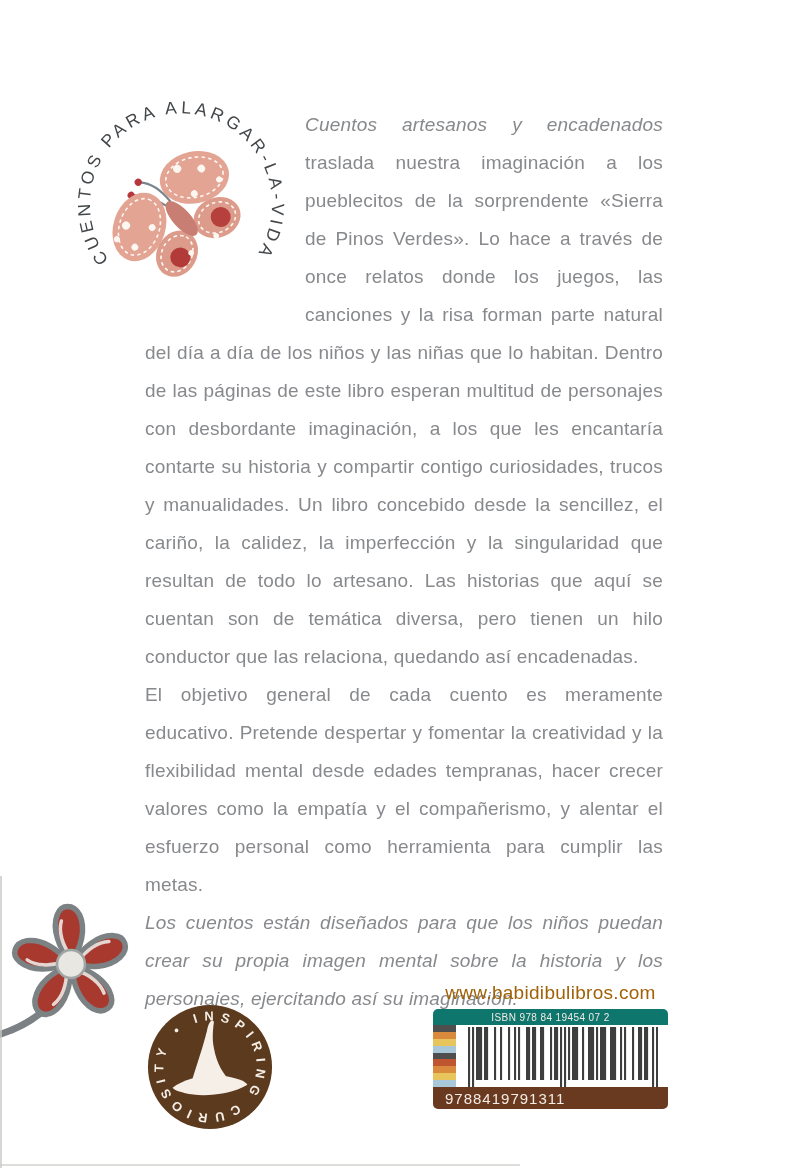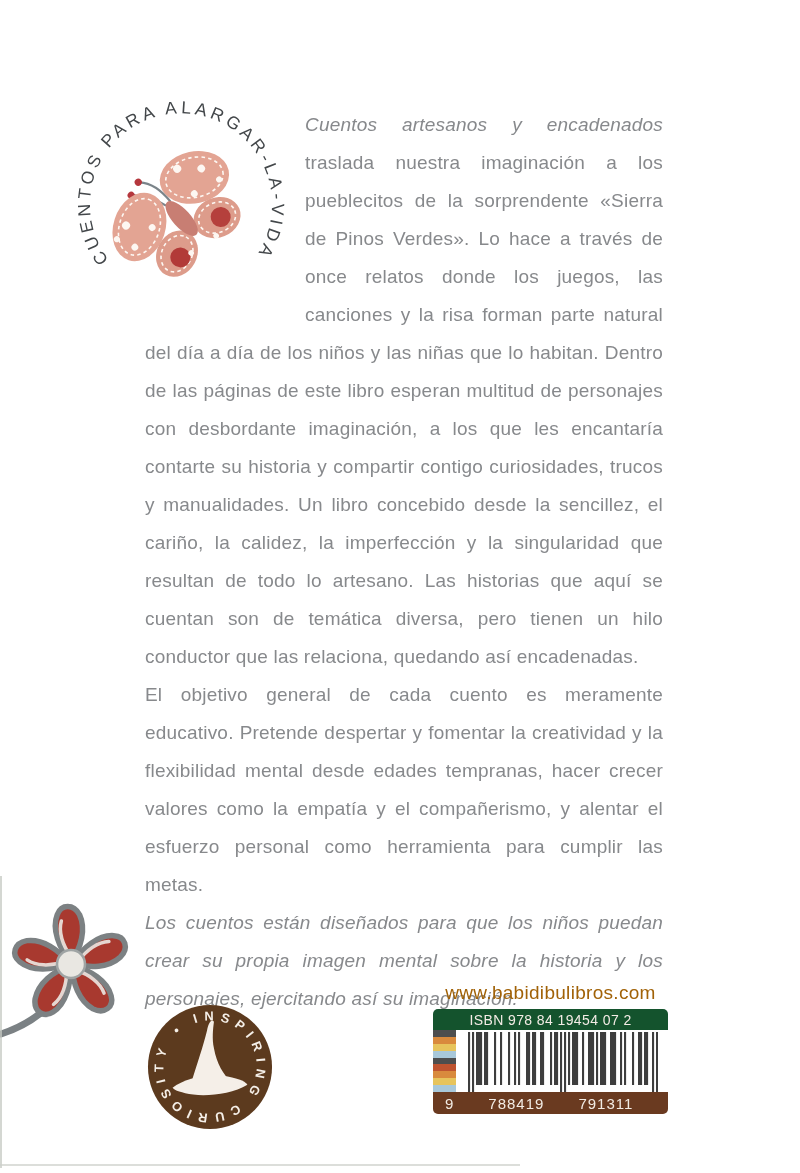--- a/index.html
+++ b/index.html
@@ -24,30 +24,30 @@
 
   
   .flower{position:absolute;left:-2px;top:872px;}
   .stamp{position:absolute;left:146px;top:1003px;width:128px;height:128px;}
 
   
   .website{position:absolute;left:433px;top:982px;width:235px;text-align:center;
            font-size:19px;color:#a16207;letter-spacing:0.3px;}
   .barcode{position:absolute;left:433px;top:1009px;width:235px;border-radius:5px;
            overflow:hidden;background:#fff;}
-  .bc-header{background:#14532d;color:#f3ece5;font-size:14px;text-align:center;
+  .bc-header{background:#0f766e;color:#f3ece5;font-size:10px;text-align:center;
              padding:3px 0 2px 0;letter-spacing:0.4px;}
   .bc-body{display:flex;height:62px;background:#fff;}
   .bc-stripes{width:23px;display:flex;flex-direction:column;}
   .bc-stripes div{flex:1;}
   .bc-bars-wrap{flex:1;padding:2px 10px 0 12px;}
   .bc-bars-wrap svg{display:block;width:100%;height:60px;}
   .bc-footer{background:#6a3a20;color:#f3ece5;font-size:15px;height:22px;
              display:flex;align-items:center;padding-left:12px;letter-spacing:1px;}
-  .bc-footer span + span{margin-left:34px;}
+  .bc-footer span + span{}
 
   
   .edge-left{position:absolute;left:0;top:876px;width:2px;height:292px;
              background:#c6c9c3;opacity:.75;}
   .edge-bottom{position:absolute;left:0;top:1164px;width:520px;height:2px;
                background:#cdd0ca;opacity:.7;}
 </style>
 </head>
 <body>
 

